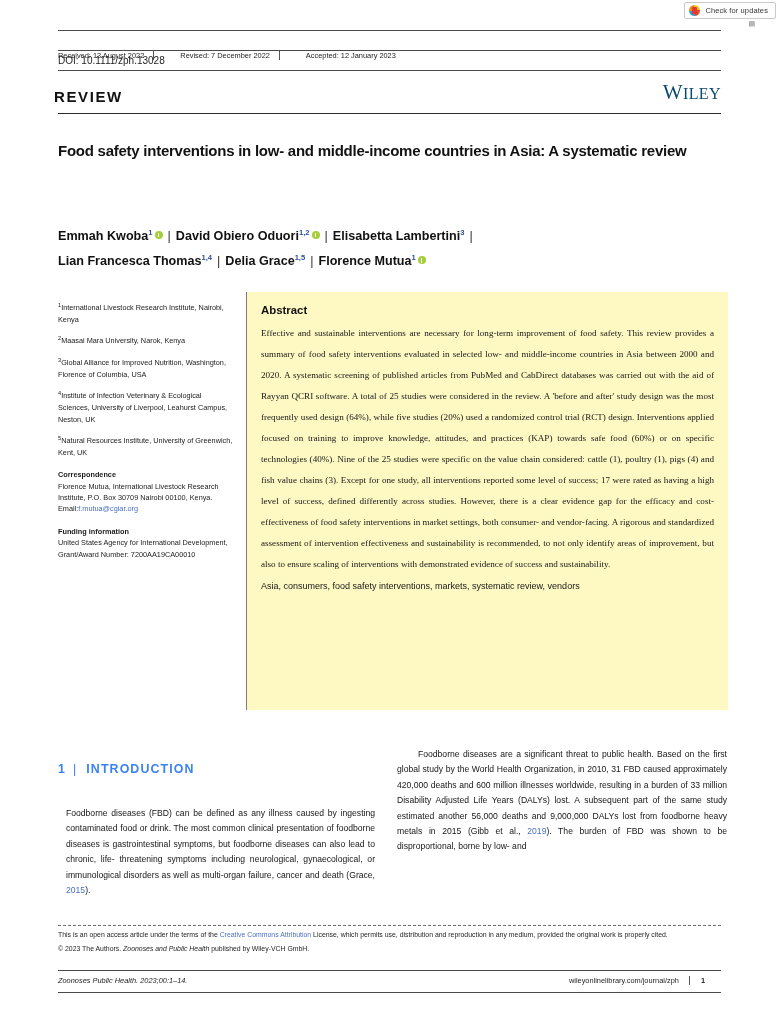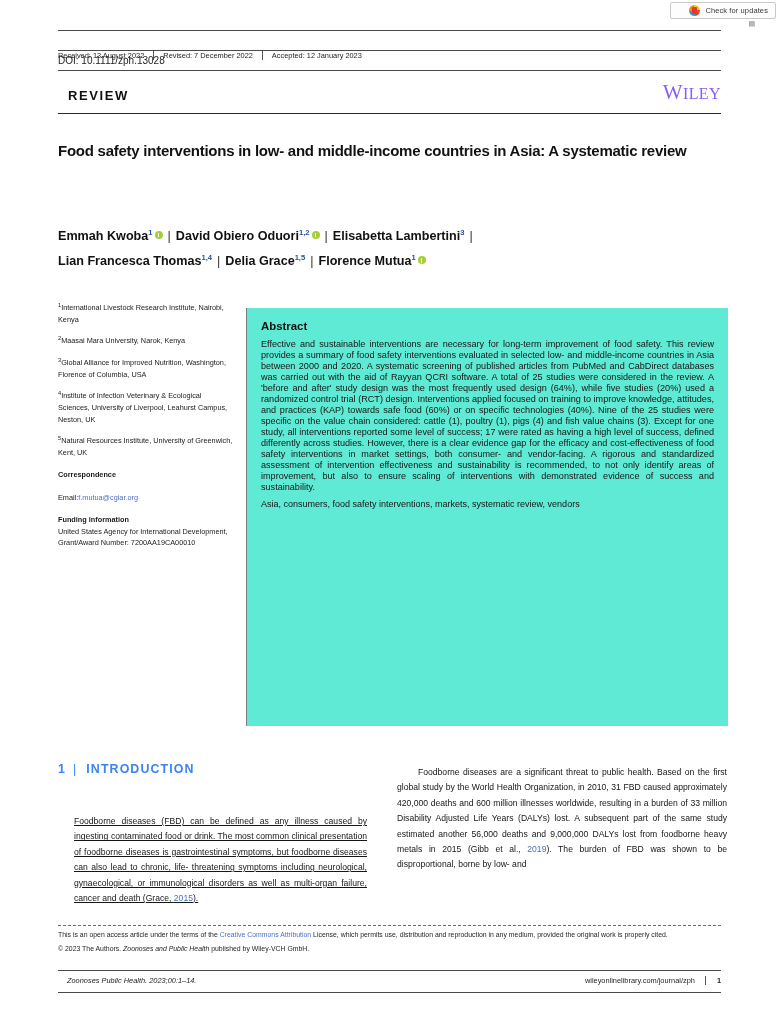--- a/index.html
+++ b/index.html
@@ -23,21 +23,21 @@
   .updates-badge {
     position: absolute;
     top: 2px;
     right: 3px;
     display: flex;
     align-items: center;
     gap: 5px;
     border: 1px solid #c9c9c9;
     border-radius: 2px;
     background: #fdfdfd;
-    padding: 2px 7px 2px 18px;
+    padding: 2px 7px 2px 4px;
     height: 17px;
     box-sizing: border-box;
   }
   .updates-badge .label {
     font-size: 7.5px;
     color: #3a3a3a;
     letter-spacing: 0.1px;
     white-space: nowrap;
   }
   .crossmark {
@@ -95,21 +95,21 @@
     position: absolute;
     left: 58px;
     top: 49px;
     display: flex;
     align-items: center;
     font-size: 7.4px;
     color: #1d1d1d;
     height: 13px;
   }
   .hist-line .seg { padding-right: 9px; }
-  .hist-line .seg + .seg { padding-left: 9px; border-left: 0.8px solid #555; }
+  .hist-line .seg + .seg { padding-left: 26px; border-left: 0.8px solid #555; }
   .hdr-rule-mid {
     position: absolute;
     left: 58px; right: 58px;
     top: 50px;
     border-top: 0.8px solid #4a4a4a;
   }
   .doi-line {
     position: absolute;
     left: 58px;
     top: 55px;
@@ -118,35 +118,35 @@
   }
   .hdr-rule-bot {
     position: absolute;
     left: 58px; right: 58px;
     top: 70px;
     border-top: 0.8px solid #4a4a4a;
   }
 
   .article-type {
     position: absolute;
-    left: 68px;
+    left: 54px;
     top: 88px;
-    font-size: 13px;
+    font-size: 15px;
     font-weight: bold;
     letter-spacing: 1.6px;
     color: #111;
   }
   .wiley-logo {
     position: absolute;
     right: 58px;
     top: 80px;
     font-family: "Liberation Serif", serif;
     font-size: 21px;
     letter-spacing: 0.4px;
-    color: #8b5cf6;
+    color: #0c4a6e;
   }
   .wiley-logo .small { font-size: 16px; }
   .hdr-rule-under {
     position: absolute;
     left: 58px; right: 58px;
     top: 113px;
     border-top: 1.6px solid #2b2b2b;
   }
 
   
@@ -206,39 +206,40 @@
   }
   .meta-col p { margin: 0 0 8px 0; }
   .meta-col sup { font-size: 5.6px; vertical-align: super; }
   .meta-col .hd { font-weight: bold; margin-bottom: 0px; }
   .meta-col .email-link { color: #4b6fc4; }
   .meta-block { margin-bottom: 11px; }
 
   .abstract-box {
     position: absolute;
     left: 246px;
-    top: 308px;
+    top: 292px;
     width: 482px;
     height: 418px;
-    background: #5eead4;
+    background: #fef9c3;
     border-left: 1.4px solid #7d7d7d;
     box-sizing: border-box;
     padding: 12px 14px 10px 14px;
   }
   .abstract-title {
     font-size: 11.4px;
     font-weight: bold;
     color: #111;
     margin-bottom: 7px;
   }
   .abstract-body {
     font-size: 9.1px;
-    line-height: 11px;
+    line-height: 21px;
     color: #161616;
     text-align: justify;
+    font-family: Liberation Serif, serif;
   }
   .kw-head {
     margin-top: 14px;
     font-size: 8px;
     font-weight: bold;
     letter-spacing: 1.1px;
     color: #111;
   }
   .kw-body {
     margin-top: 4px;
@@ -266,29 +267,29 @@
     top: 798px;
     width: 325px;
     font-size: 8.6px;
     line-height: 15.4px;
     color: #161616;
     text-align: justify;
   }
   .col-right {
     position: absolute;
     left: 397px;
-    top: 765px;
+    top: 747px;
     width: 330px;
     font-size: 8.6px;
     line-height: 15.4px;
     color: #161616;
     text-align: justify;
   }
   .col-right p { margin: 0; text-indent: 21px; }
-  .col-left p { margin: 16px; text-decoration: underline; }
+  .col-left p { margin: 8px; }
   .ref-link { color: #4b6fc4; }
 
   
   .foot-dashed {
     position: absolute;
     left: 58px; right: 58px;
     top: 925px;
     border-top: 1px dashed #6d6d6d;
   }
   .license {
@@ -304,28 +305,27 @@
   .license .copy { margin-top: 3px; display: block; }
   .license .ital { font-style: italic; }
   .foot-rule {
     position: absolute;
     left: 58px; right: 58px;
     top: 970px;
     border-top: 0.9px solid #4a4a4a;
   }
   .foot-row {
     position: absolute;
-    left: 58px; right: 58px;
+    left: 58px; right: 74px;
     top: 976px;
     display: flex;
     justify-content: space-between;
     align-items: center;
     font-size: 7.4px;
     color: #1d1d1d;
-    margin-left: 9px;
   }
   .foot-row .jref { font-style: italic; }
   .foot-row .right { display: flex; align-items: center; }
   .foot-row .right .url { padding-right: 10px; }
   .foot-row .right .pg {
     padding-left: 11px;
     border-left: 0.9px solid #555;
     font-weight: bold;
   }
   .foot-rule-bottom {
@@ -373,21 +373,21 @@
     <div class="meta-block">
       <p><sup>1</sup><span>International Livestock Research Institute, Nairobi, Kenya</span></p>
       <p><sup>2</sup><span>Maasai Mara University, Narok, Kenya</span></p>
       <p><sup>3</sup><span>Global Alliance for Improved Nutrition, Washington, Florence of Columbia, USA</span></p>
       <p><sup>4</sup><span>Institute of Infection Veterinary &amp; Ecological Sciences, University of Liverpool, Leahurst Campus, Neston, UK</span></p>
       <p><sup>5</sup><span>Natural Resources Institute, University of Greenwich, Kent, UK</span></p>
     </div>
 
     <div class="meta-block">
       <p class="hd">Correspondence</p>
-      <p><br><span>Email:</span><span class="email-link">f.mutua@cgiar.org</span></p>
+      <p><span>Florence Mutua, International Livestock Research Institute, P.O. Box 30709 Nairobi 00100, Kenya.</span><br><span>Email:</span><span class="email-link">f.mutua@cgiar.org</span></p>
     </div>
 
     <div class="meta-block">
       <p class="hd">Funding information</p>
       <p>United States Agency for International Development, Grant/Award Number: 7200AA19CA00010</p>
     </div>
   </div>
 
   <div class="abstract-box">
     <div class="abstract-title">Abstract</div>

